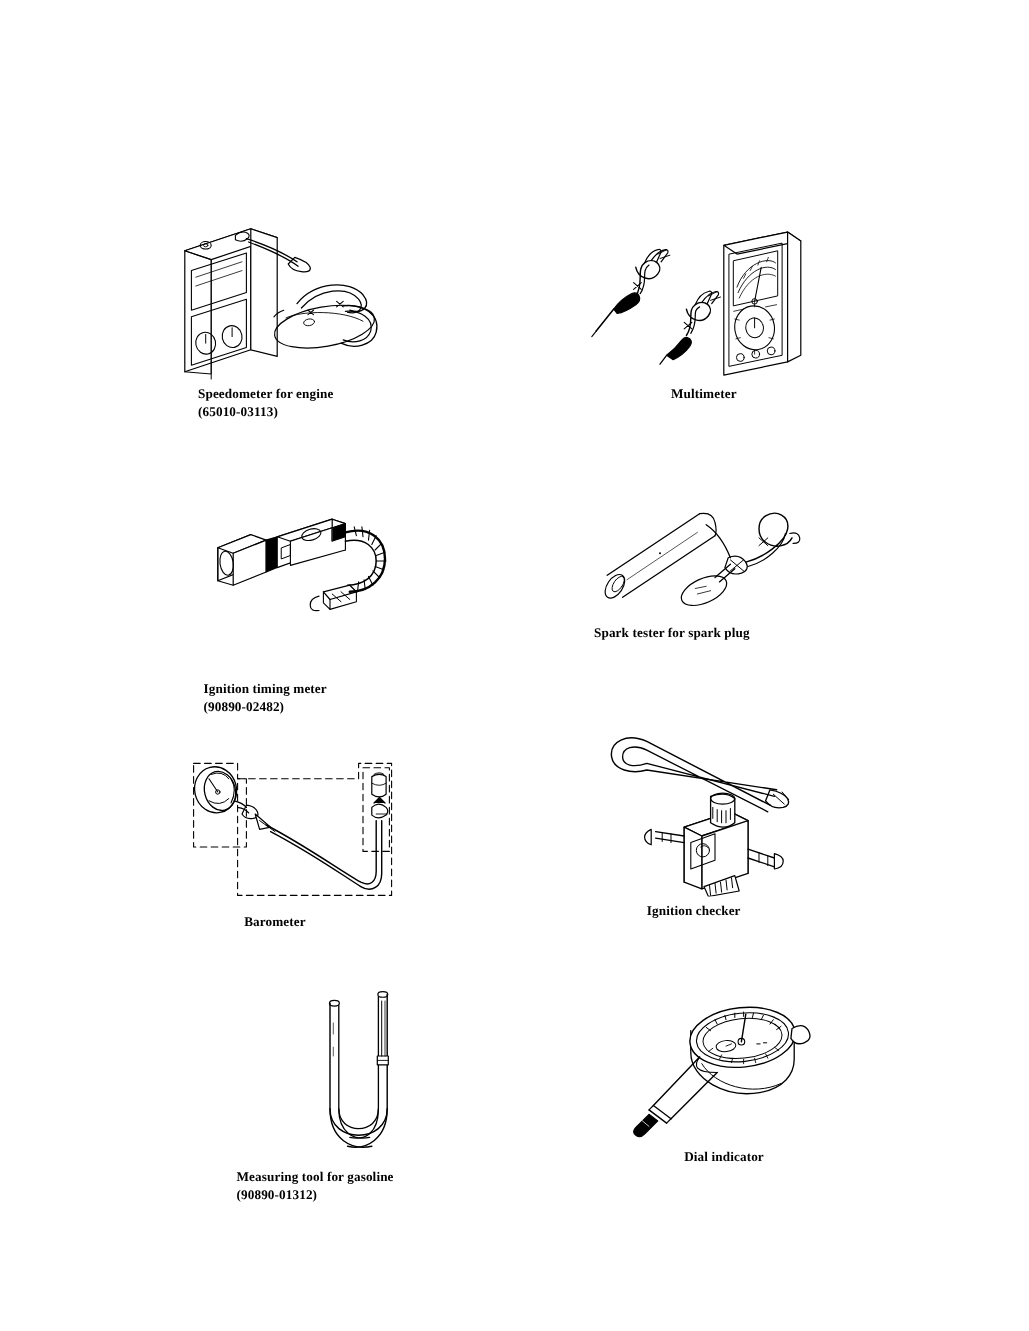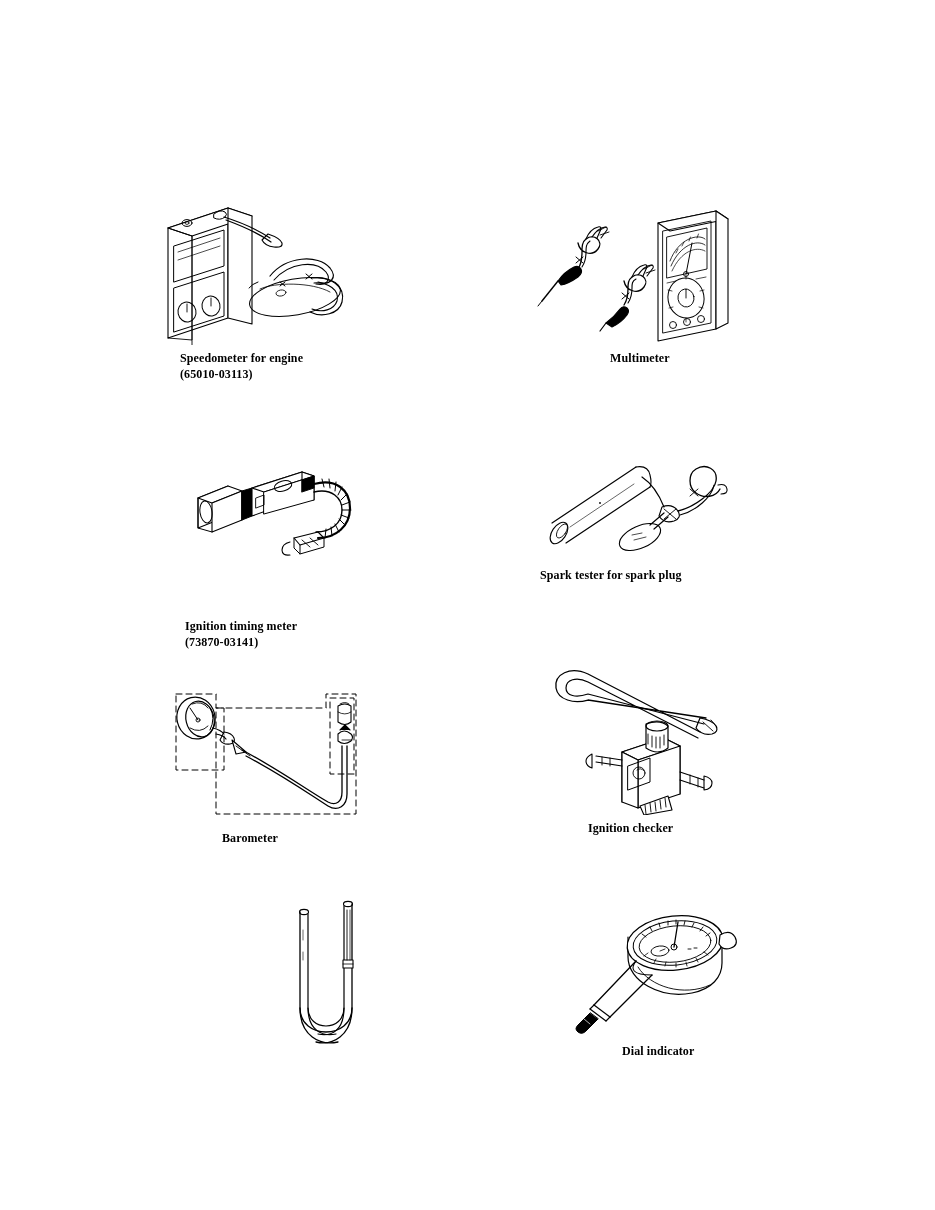--- a/index.html
+++ b/index.html
@@ -213,21 +213,21 @@
         <path d="M104 88 L128 82 L134 88 L110 95 Z" stroke-width="1.1"></path>
         <path d="M104 88 L104 98 L110 104 L110 95" stroke-width="1"></path>
         <path d="M110 104 L134 97 L134 88" stroke-width="1"></path>
         <path d="M112 90 l8 7 M120 88 l8 7" stroke-width="0.9"></path>
 
         <path d="M100 92 q-8 2 -8 8 q0 6 8 5" stroke-width="1.1"></path>
       </g>
     </svg>
     <div class="caption" style="left:-5px; top:120px;margin-top:48px;">
       <span>Ignition timing meter</span>
-      <span class="line2">(73870-03141)</span>
+      <span class="line2">(90890-02482)</span>
     </div>
   </div>
 
   <div class="tool-cell" style="left:530px; top:455px; width:220px; height:110px;">
     <svg class="illus" width="220" height="110" viewBox="0 0 220 110">
       <g fill="none" stroke="#000" stroke-width="1.1" stroke-linejoin="round" stroke-linecap="round">
 
         <path d="M22 68 L106 12" stroke-width="1.2"></path>
         <path d="M36 88 L120 32" stroke-width="1.2"></path>
 
@@ -388,20 +388,24 @@
         <path d="M83 70 L93 70 L93 78 L83 78 Z" stroke-width="1.1" fill="#fff"></path>
         <path d="M83 74 L93 74" stroke-width="0.8"></path>
 
         <path d="M87 20 L87 70" stroke-width="0.9"></path>
         <path d="M90 20 L90 70" stroke-width="0.7"></path>
 
         <path d="M43 40 l0 10" stroke-width="0.6"></path>
         <path d="M43 62 l0 8" stroke-width="0.6"></path>
       </g>
     </svg>
+    <div class="caption" style="left:-45px; top:172px;">
+      <span>Measuring tool for gasoline</span>
+      <span class="line2">(90890-01312)</span>
+    </div>
   </div>
 
   <div class="tool-cell" style="left:560px; top:895px; width:185px; height:140px;">
     <svg class="illus" width="185" height="140" viewBox="0 0 185 140">
       <g fill="none" stroke="#000" stroke-width="1.2" stroke-linejoin="round" stroke-linecap="round">
 
         <path d="M68 60 C 68 86, 100 104, 132 98 C 152 94, 162 82, 162 68 L162 46 L68 40 Z" fill="#fff" stroke="none"></path>
         <path d="M68 42 L68 62 C 68 86, 100 104, 132 98 C 152 94, 162 82, 162 68 L162 46" stroke-width="1.2"></path>
 
         <ellipse cx="115" cy="48" rx="48" ry="27" transform="rotate(-6 115 48)" fill="#fff" stroke-width="1.3"></ellipse>

